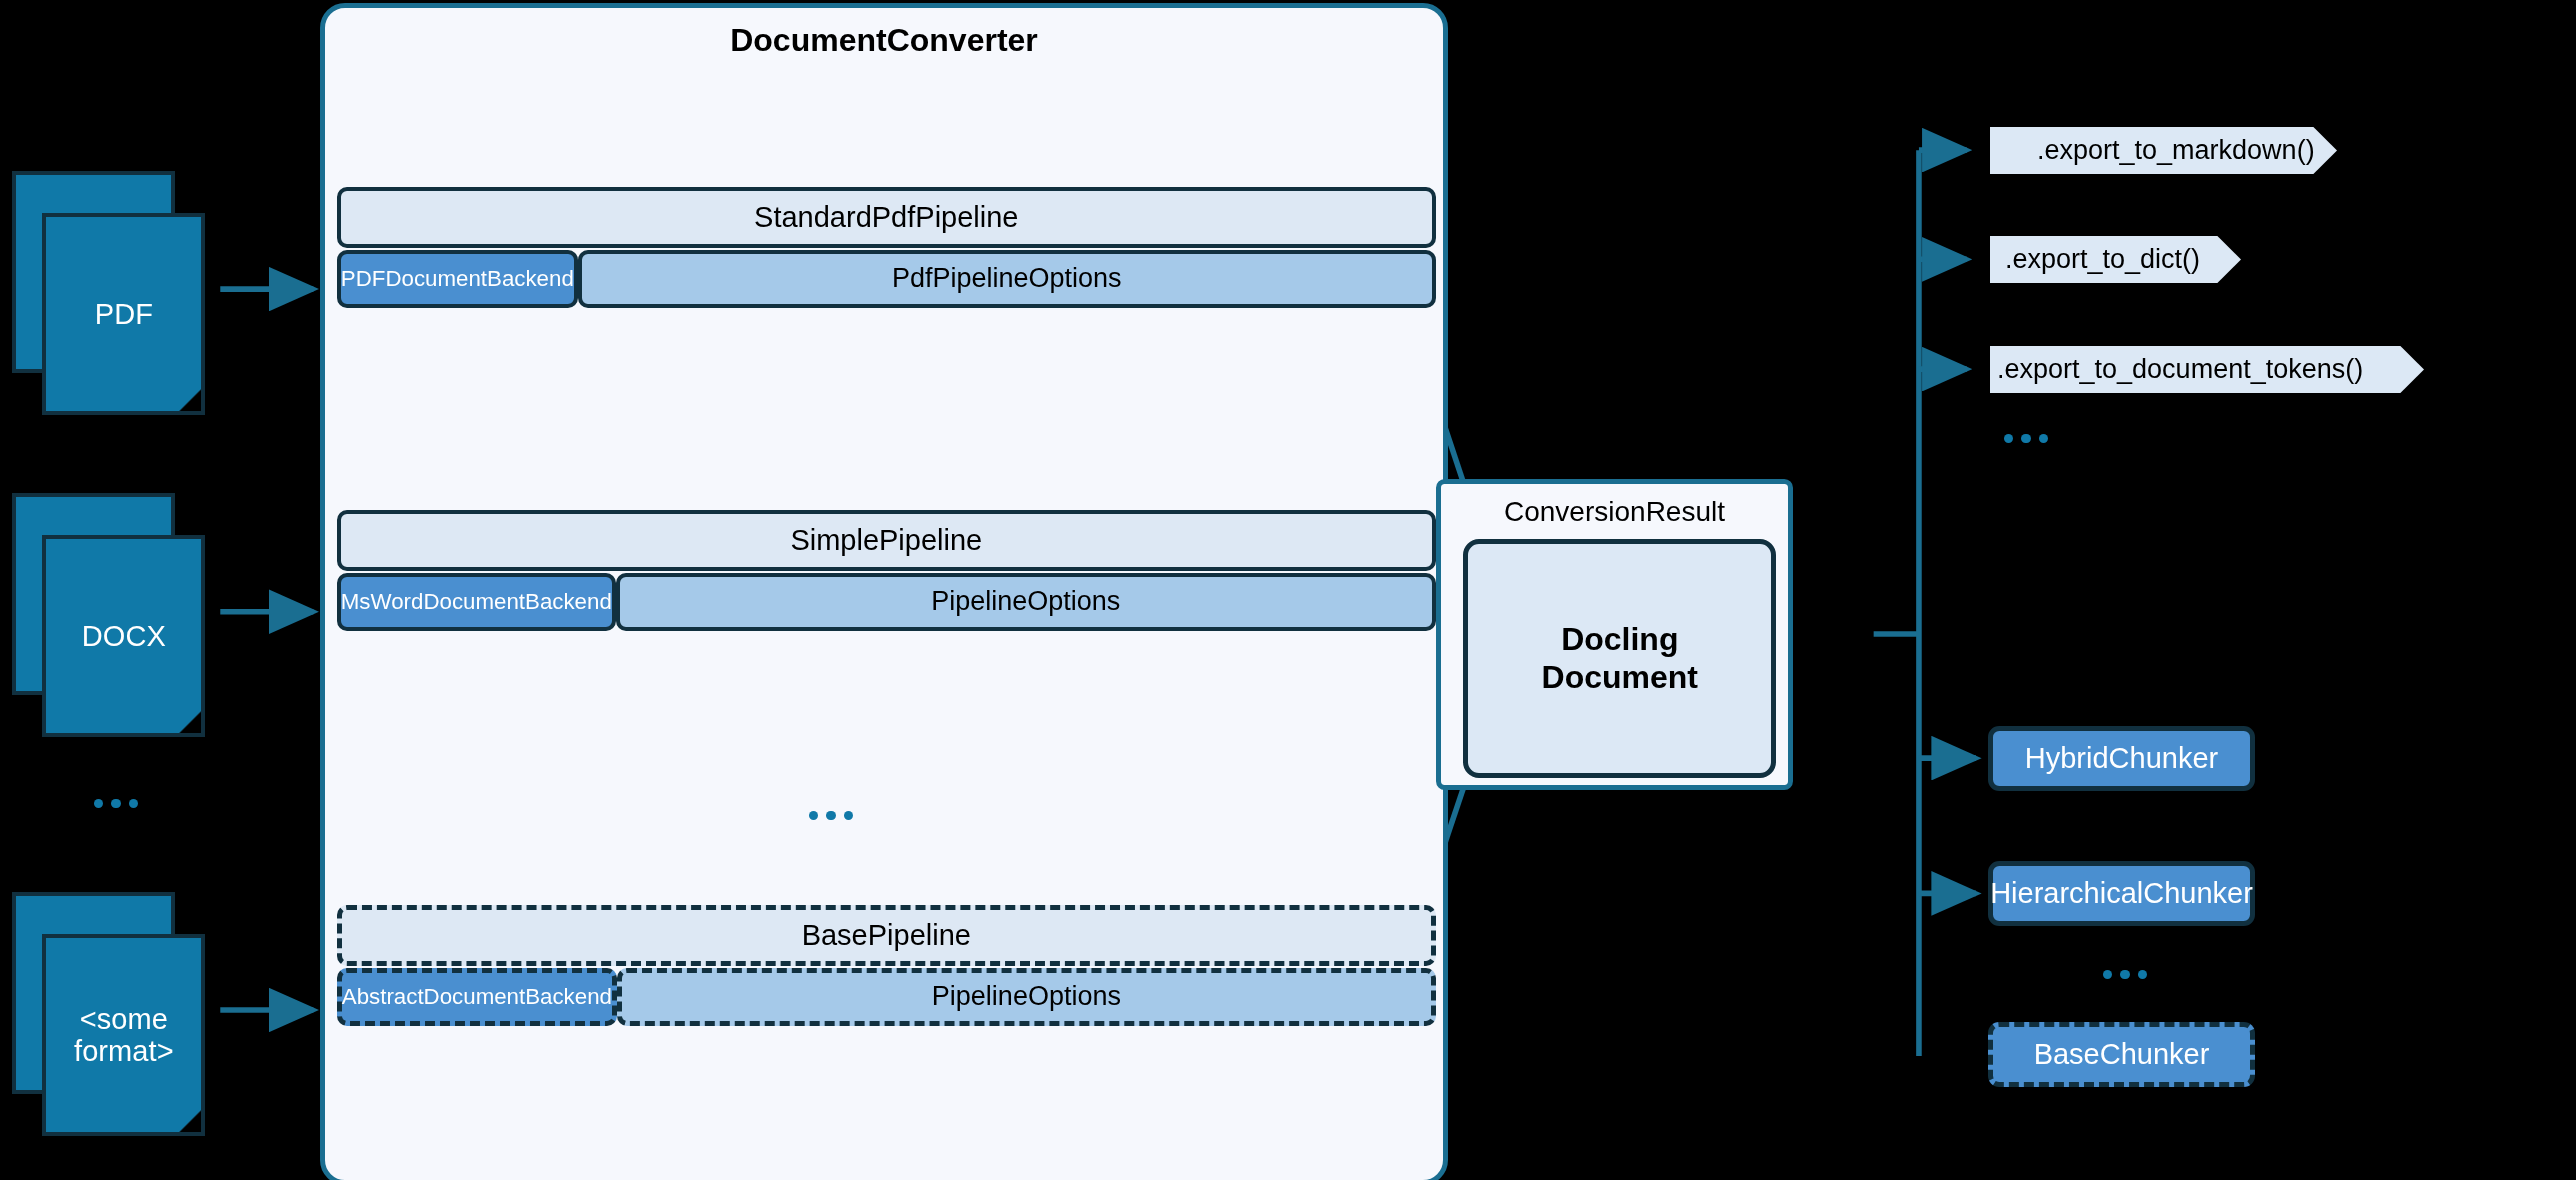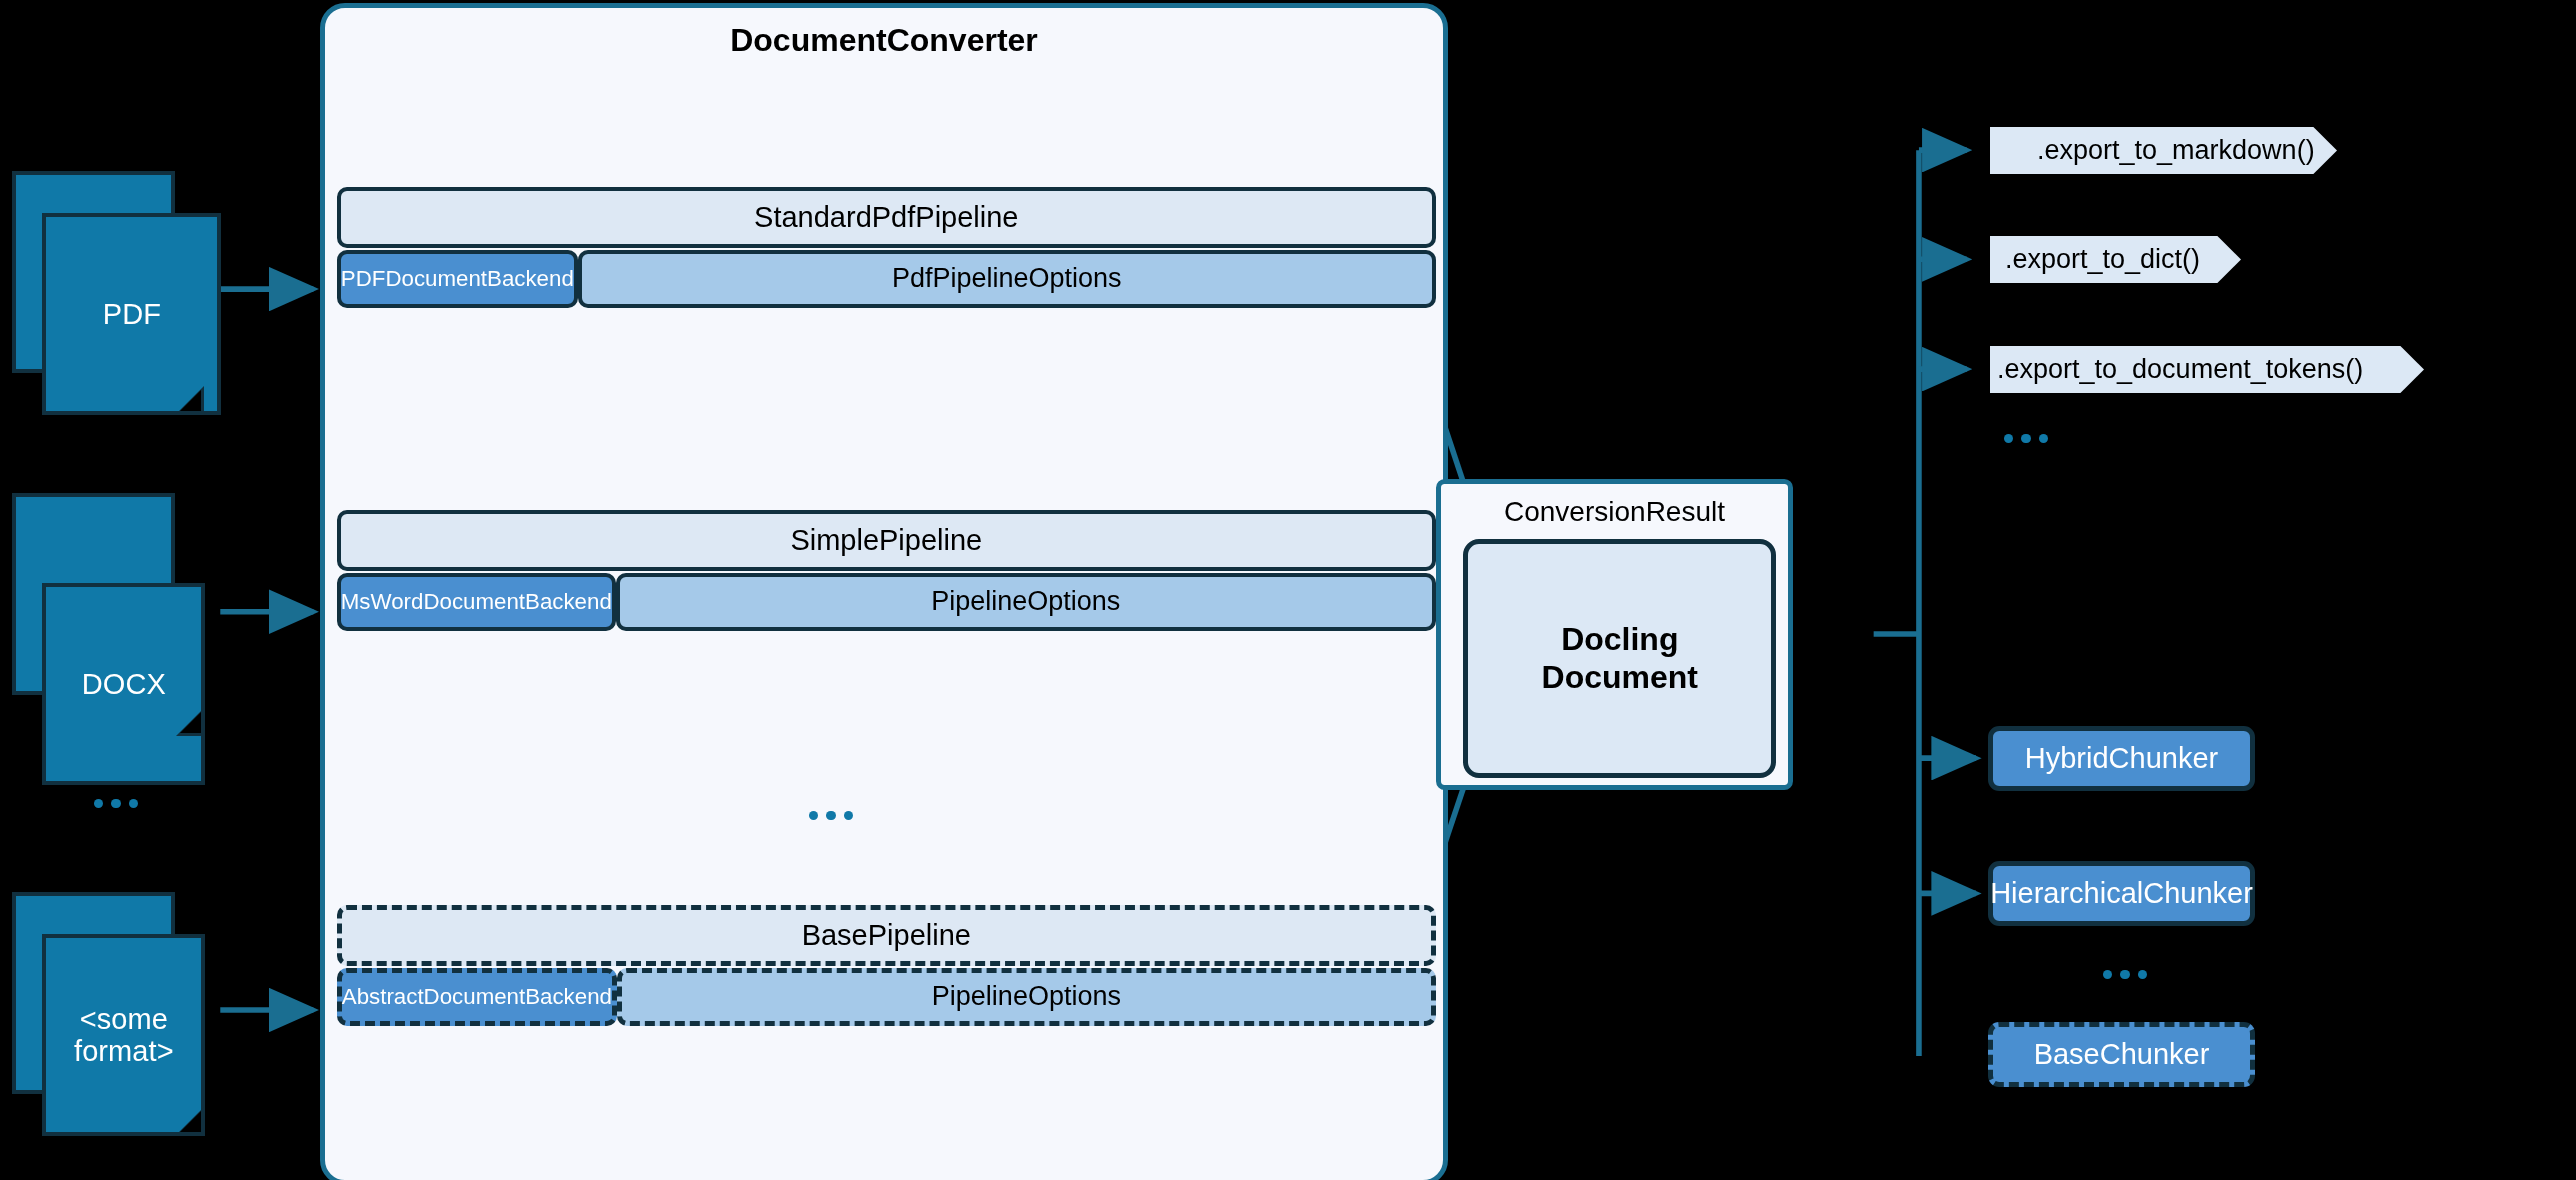--- a/index.html
+++ b/index.html
@@ -264,30 +264,30 @@
       <path d="M3093,418 L3170,418" marker-end="url(#ah)"></path>
       <path d="M3093,595 L3170,595" marker-end="url(#ah)"></path>
 
       <path d="M3093,1222 L3185,1222" marker-end="url(#ah)"></path>
       <path d="M3093,1440 L3185,1440" marker-end="url(#ah)"></path>
     </g>
   </svg>
 
   <div class="doc-icon" style="left:12.4px; top:171px; width:211px; height:248px;">
     <div class="doc-back" style="left:0; top:0; width:163px; height:202px;"></div>
-    <div class="doc-front" style="left:30px; top:42px; width:179px; height:202px;">
+    <div class="doc-front" style="left:30px; top:42px; width:163px; height:202px;">
       <span class="doc-label">PDF</span>
     </div>
     <div class="doc-fold doc-fold-outer" style="left:164px; top:215px;"></div>
     <div class="doc-fold doc-fold-inner" style="left:168px; top:219px;"></div>
   </div>
 
   <div class="doc-icon" style="left:12.4px; top:493px; width:211px; height:248px;">
     <div class="doc-back" style="left:0; top:0; width:163px; height:202px;"></div>
-    <div class="doc-front" style="left:30px; top:42px; width:163px; height:202px;margin-top:48px;">
+    <div class="doc-front" style="left:30px; top:42px; width:163px; height:202px;">
       <span class="doc-label">DOCX</span>
     </div>
     <div class="doc-fold doc-fold-outer" style="left:164px; top:215px;"></div>
     <div class="doc-fold doc-fold-inner" style="left:168px; top:219px;"></div>
   </div>
 
   <div class="dots" style="left:94px; top:799px;">
     <i></i>
     <i></i>
     <i></i>

